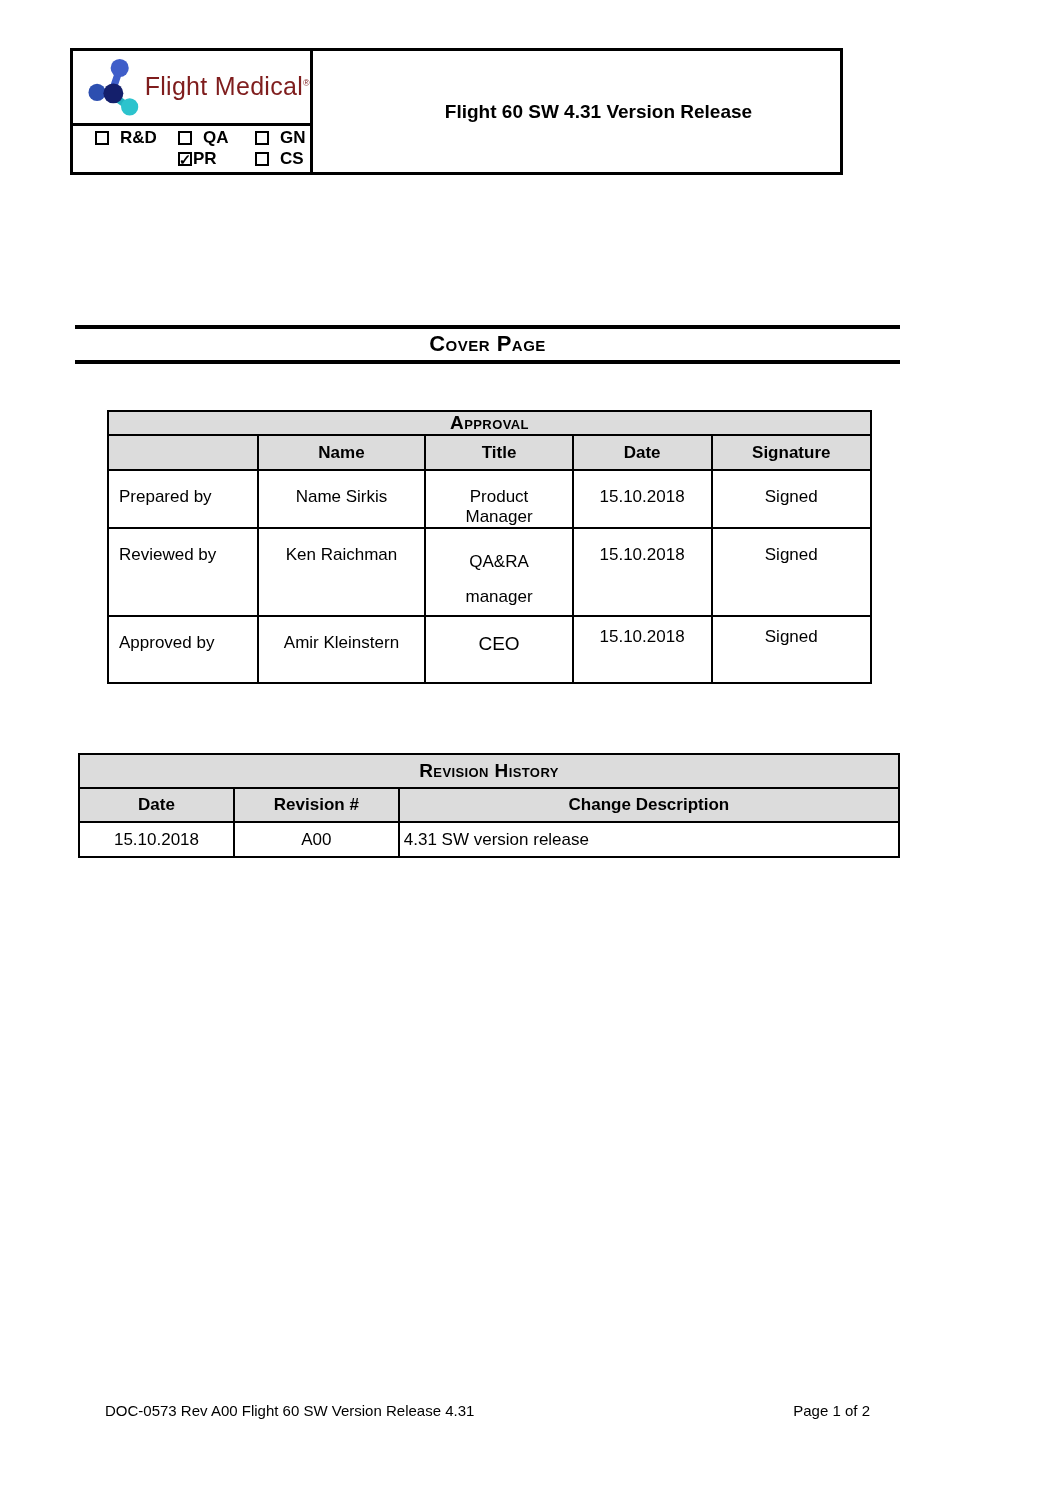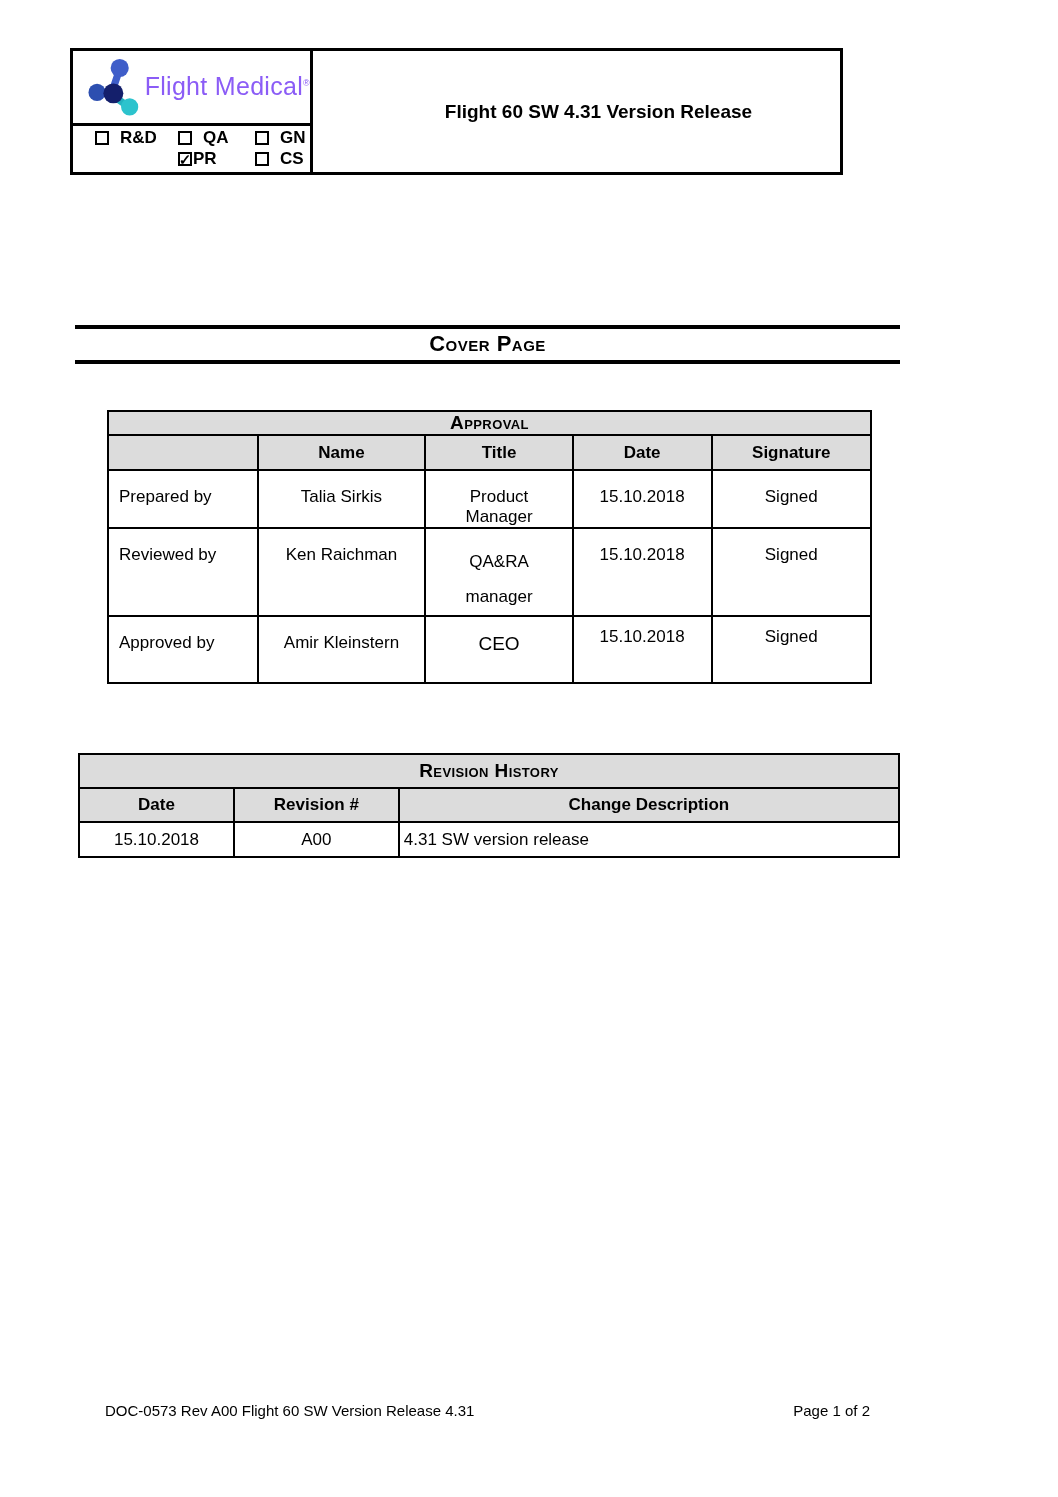--- a/index.html
+++ b/index.html
@@ -89,21 +89,21 @@
       <div class="logo-area">
         <svg width="57" height="64" viewBox="0 0 57 64">
           <line x1="35" y1="12" x2="27" y2="36" stroke="#3f5ec9" stroke-width="8" stroke-linecap="round"></line>
           <line x1="10" y1="38" x2="26" y2="40" stroke="#2d4fb0" stroke-width="8" stroke-linecap="round"></line>
           <line x1="31" y1="44" x2="45" y2="54" stroke="#23b2c0" stroke-width="8" stroke-linecap="round"></line>
           <circle cx="35" cy="11" r="10" fill="#3f5ec9"></circle>
           <circle cx="10" cy="38" r="9.5" fill="#2d4fb0"></circle>
           <circle cx="46" cy="54" r="9.5" fill="#2cc3cd"></circle>
           <circle cx="28" cy="39" r="11" fill="#141f6b"></circle>
         </svg>
-        <div class="brand-text" style="color:#8b5cf6"><span>Flight Medical</span><span class="reg">®</span></div>
+        <div class="brand-text" style="color:#7f1d1d"><span>Flight Medical</span><span class="reg">®</span></div>
       </div>
       <div class="checkbox-area">
         <div class="cb">
           <span class="box"></span>
           <span>R&amp;D</span>
         </div>
         <div class="cb">
           <span class="box"></span>
           <span>QA</span>
         </div>
@@ -145,21 +145,21 @@
     </tr>
     <tr class="h-cols">
       <th class="col-head" style="background:#dcdcdc"></th>
       <th class="col-head" style="background:#dcdcdc">Name</th>
       <th class="col-head" style="background:#dcdcdc">Title</th>
       <th class="col-head" style="background:#dcdcdc">Date</th>
       <th class="col-head" style="background:#dcdcdc">Signature</th>
     </tr>
     <tr class="h-r1">
       <td class="role-cell">Prepared by</td>
-      <td class="center">Talia Sirkis</td>
+      <td class="center">Name Sirkis</td>
       <td class="center pre">Product
 Manager</td>
       <td class="center">15.10.2018</td>
       <td class="center">Signed</td>
     </tr>
     <tr class="h-r2">
       <td class="role-cell">Reviewed by</td>
       <td class="center">Ken Raichman</td>
       <td class="center pre tall-lines">QA&amp;RA
 manager</td>

